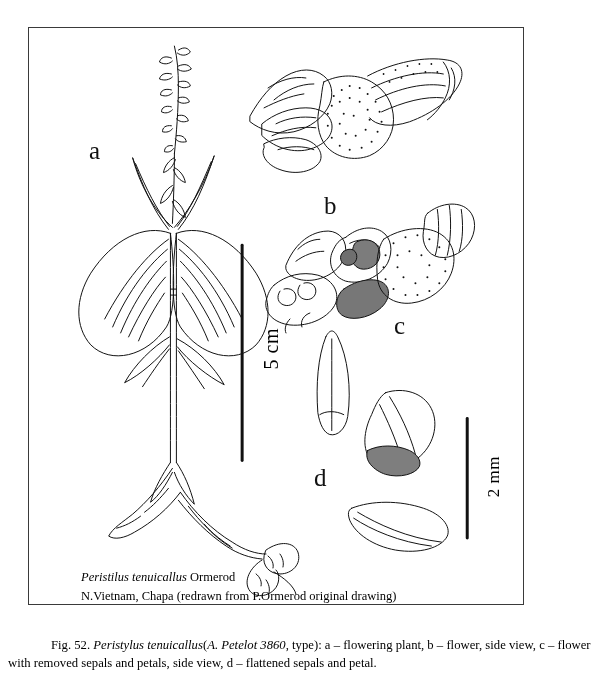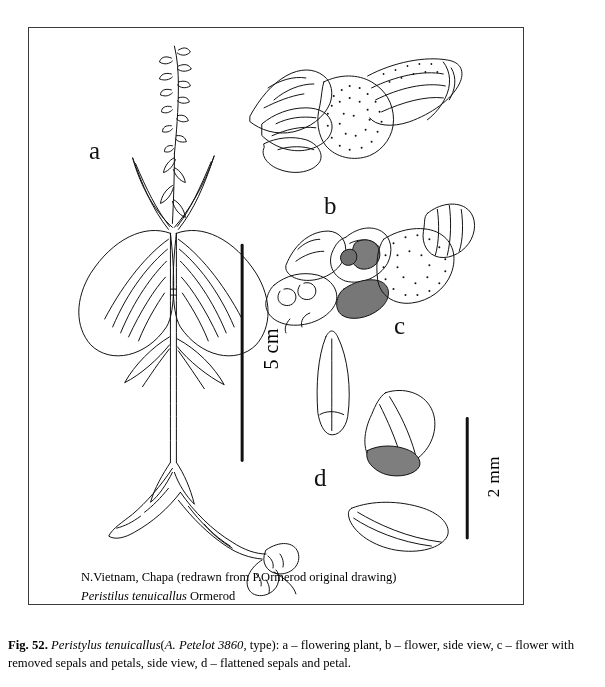--- a/index.html
+++ b/index.html
@@ -84,21 +84,21 @@
     position: absolute;
     left: 0px;
     top: 636px;
     width: 592px;
     font-size: 12.7px;
     line-height: 1.45;
     text-align: left;
     padding-left: 8px;
     box-sizing: border-box;
   }
-  .fig-caption b { font-weight: bold; }
+  .fig-caption b { font-weight: normal; margin-left: 43px; }
   .fig-caption i { font-style: italic; margin-top: 34px; }
 </style>
 </head>
 <body>
 
 <div class="plate">
 
   <svg viewBox="0 0 496 578" xmlns="http://www.w3.org/2000/svg">
     <g fill="none" stroke="#111" stroke-width="1" stroke-linejoin="round" stroke-linecap="round">
 
@@ -306,24 +306,24 @@
 
   <div class="panel-letter letter-a">a</div>
   <div class="panel-letter letter-b">b</div>
   <div class="panel-letter letter-c">c</div>
   <div class="panel-letter letter-d">d</div>
 
   <div class="scale-label scale-5cm">5 cm</div>
   <div class="scale-label scale-2mm">2 mm</div>
 
   <div class="plate-caption">
-    <div>N.Vietnam, Chapa (redrawn from P.Ormerod original drawing)</div>
     <div>
       <span class="sp-name">Peristilus tenuicallus</span>
       <span>Ormerod</span>
     </div>
+    <div>N.Vietnam, Chapa (redrawn from P.Ormerod original drawing)</div>
   </div>
 </div>
 
 <div class="fig-caption">
   <b>Fig. 52.</b>
   <i>Peristylus tenuicallus</i><span>(</span><i>A. Petelot 3860</i><span>, type): a – flowering plant, b – flower, side view, c – flower with removed sepals and petals, side view, d – flattened sepals and petal.</span>
 </div>
 
 </body></html>

